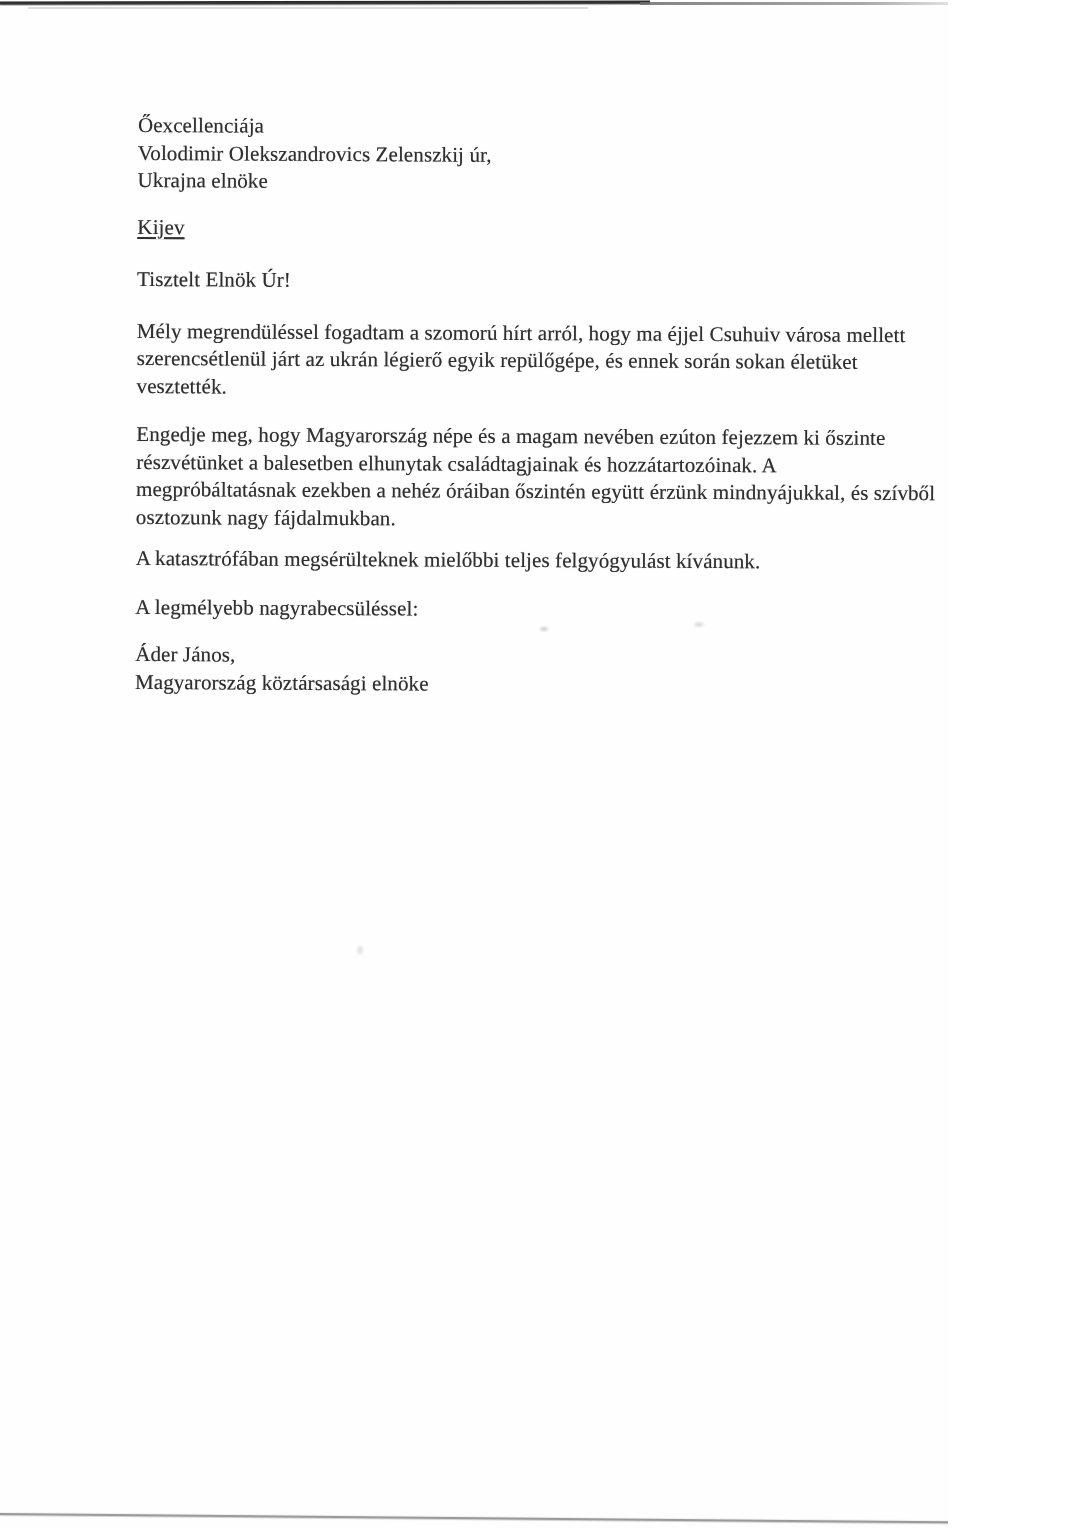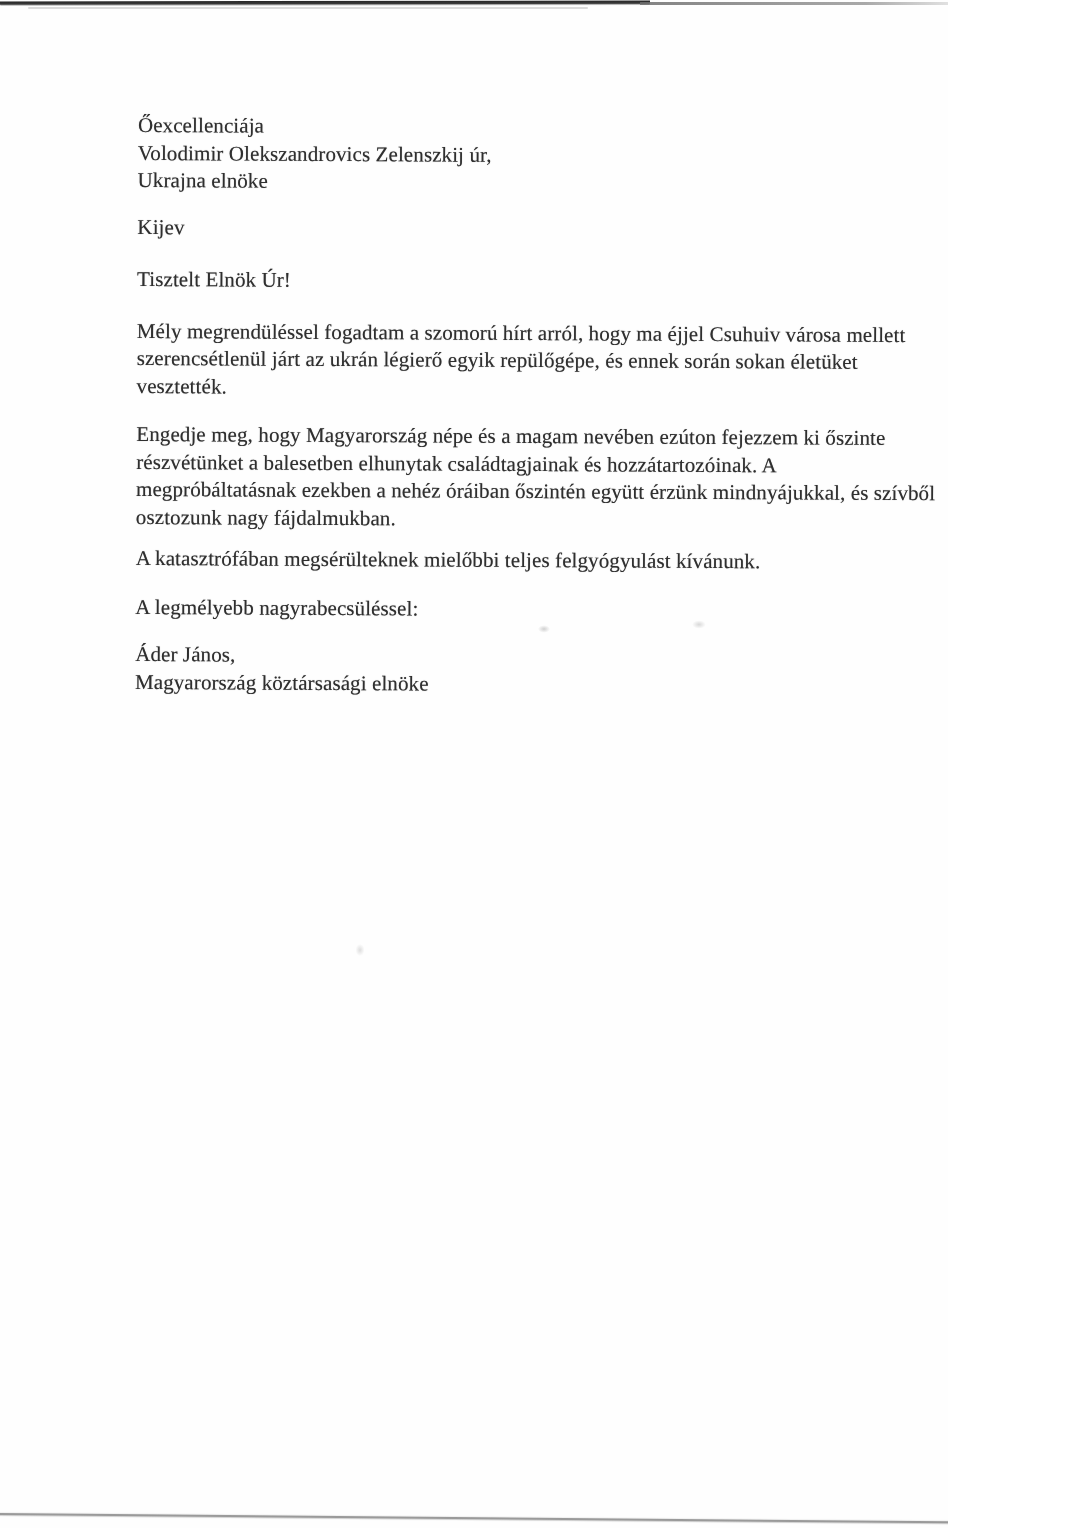--- a/index.html
+++ b/index.html
@@ -77,20 +77,21 @@
     line-height: 27.5px;
     letter-spacing: 0.1px;
     transform: rotate(0.3deg);
     transform-origin: 0 0;
     text-shadow: 0 0 0.8px rgba(47,47,47,0.55);
   }
   .line { white-space: nowrap; }
   .block-city { margin-top: 19px; }
   .city {
     display: inline-block;
+    text-decoration: underline;
     text-underline-offset: 3px;
   }
   .block-salutation { margin-top: 25px; }
   .block-p1 { margin-top: 24px; }
   .block-p2 { margin-top: 21px; }
   .block-p3 { margin-top: 14px; }
   .block-closing { margin-top: 21px; }
   .block-signature { margin-top: 20px; }
 </style>
 </head>

